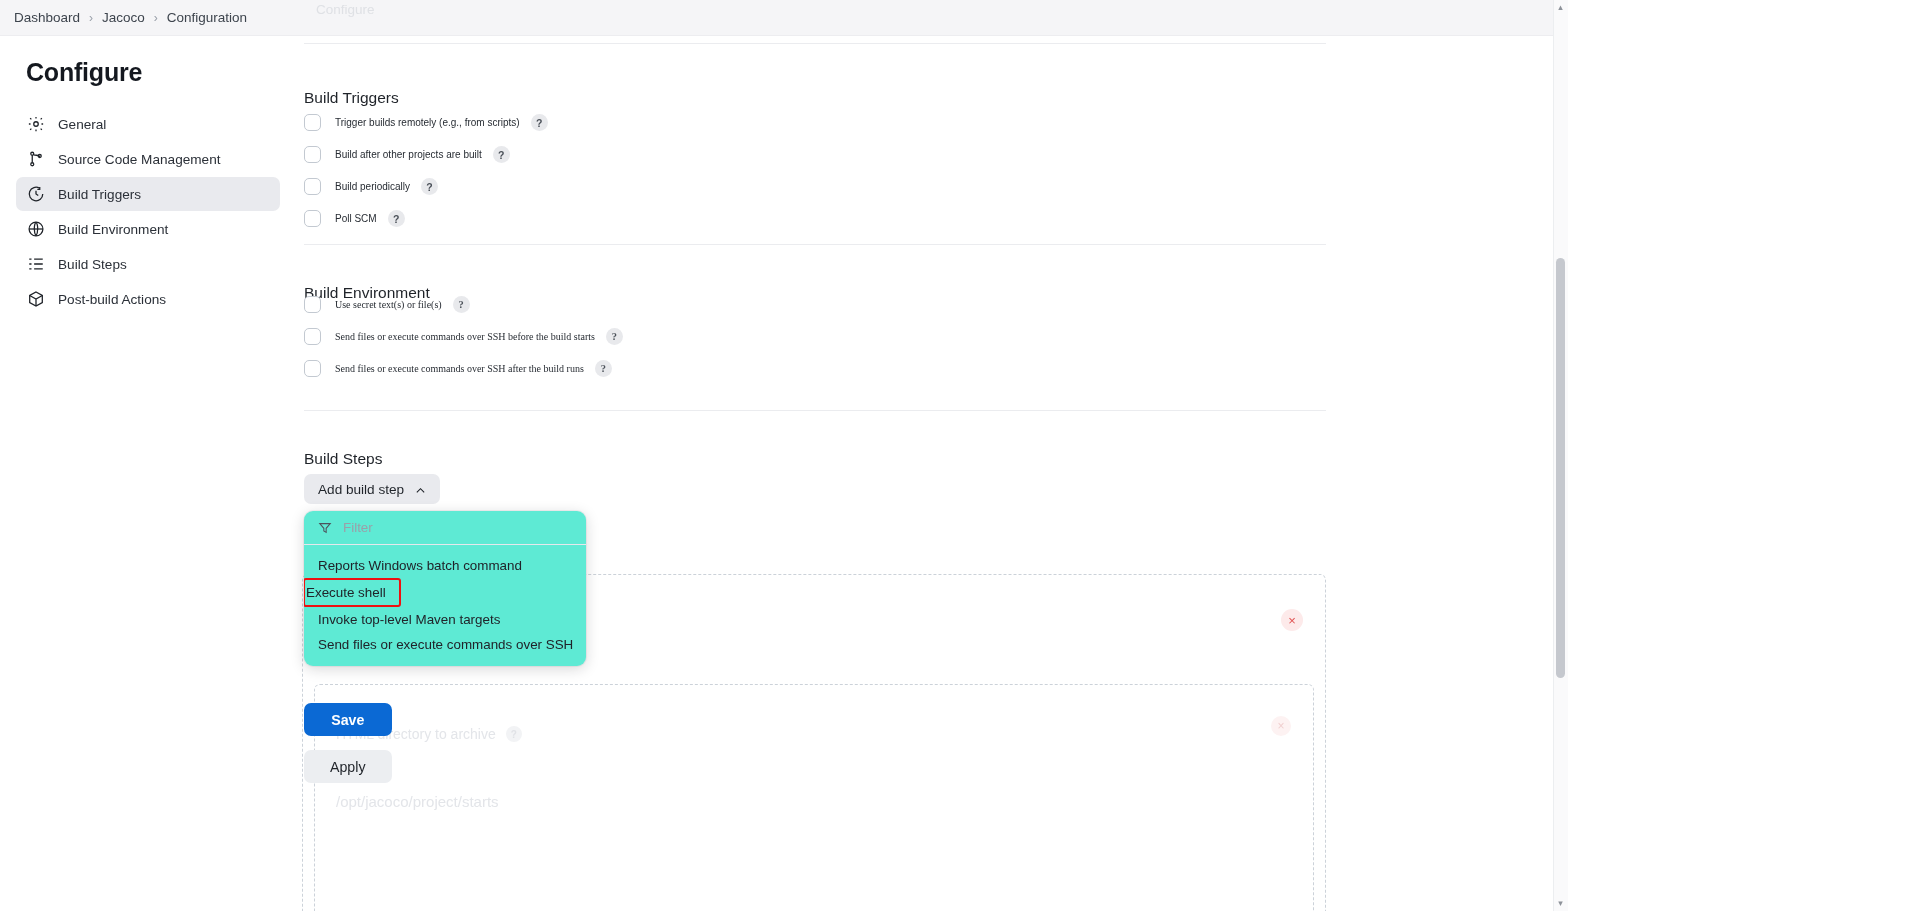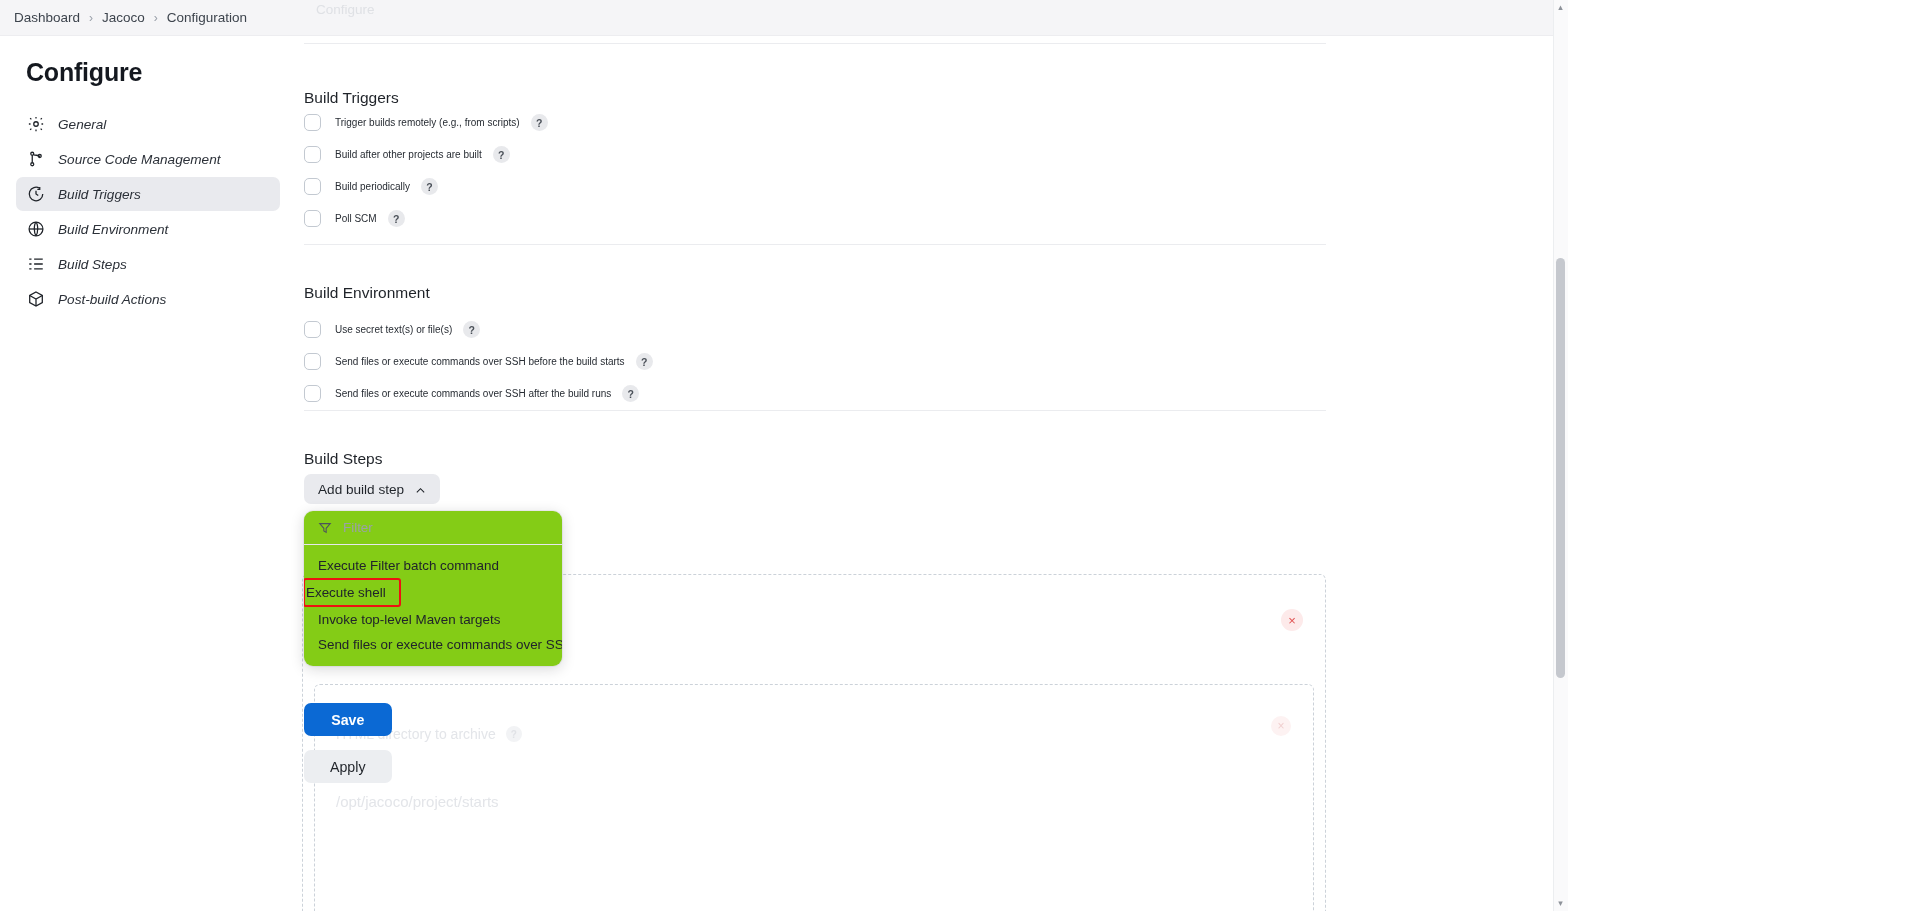--- a/index.html
+++ b/index.html
@@ -32,21 +32,21 @@
     position: absolute; left: 0; top: 0; width: 4px; height: 911px;
     background: #2b2f36;
   }
 
   
   .sidebar { position: absolute; left: 0; top: 36px; width: 296px; height: 875px; background: #fff; }
   .page-title {
     font-size: 25px; font-weight: bold; color: #14181f;
     padding: 22px 0 0 26px; letter-spacing: -0.2px;
   }
-  .nav { margin-top: 20px; padding: 0 16px; font-style: italic; }
+  .nav { margin-top: 20px; padding: 0 16px; }
   .nav-item {
     display: flex; align-items: center; gap: 13px;
     height: 34px; padding: 0 11px; border-radius: 7px;
     font-size: 13.6px; color: #2b3038; margin-bottom: 1px;
     cursor: pointer;
   }
   .nav-item.active { background: #e9eaee; }
   .nav-icon { width: 18px; height: 18px; flex: 0 0 18px; display: block; color: #1f2329; }
   .nav-icon svg { width: 18px; height: 18px; display: block; }
 
@@ -82,22 +82,22 @@
     height: 30px; padding: 0 14px; border-radius: 7px;
     background: #e9eaee; border: none;
     font-size: 13.6px; color: #1f2329;
     font-family: "Liberation Sans", sans-serif;
     cursor: pointer;
   }
   .chev { width: 11px; height: 11px; display: block; }
 
   
   .dropdown {
-    position: absolute; left: 8px; top: 475px; width: 258px;
-    background: #84cc16; border-radius: 9px;
+    position: absolute; left: 8px; top: 475px; width: 282px;
+    background: #5eead4; border-radius: 9px;
     box-shadow: 0 3px 14px rgba(22,26,32,.17), 0 0 0 1px rgba(22,26,32,.05);
     z-index: 40; overflow: hidden;
   }
   .filter-row {
     display: flex; align-items: center; gap: 11px;
     height: 34px; padding: 0 14px;
     border-bottom: 1px solid #e6e8ec;
   }
   .filter-icon { width: 14px; height: 14px; display: block; color: #4d535c; }
   .filter-input {
@@ -320,21 +320,21 @@
       </div>
       <div class="cb-row">
         <span class="cb"></span>
         <span class="cb-label">Poll SCM</span>
         <span class="help">?</span>
       </div>
     </div>
 
     <div class="rule" style="position:absolute;top:208px;"></div>
     <div class="section-head" style="position:absolute;top:228px;">Build Environment</div>
-    <div style="position:absolute;top:275px;left:0;width:1022px;">
+    <div style="position:absolute;top:250px;left:0;width:1022px;font-family:Liberation Serif, serif;">
       <div class="cb-row" style="margin-top:10px;">
         <span class="cb"></span>
         <span class="cb-label">Use secret text(s) or file(s)</span>
         <span class="help">?</span>
       </div>
       <div class="cb-row">
         <span class="cb"></span>
         <span class="cb-label">Send files or execute commands over SSH before the build starts</span>
         <span class="help">?</span>
       </div>
@@ -360,21 +360,21 @@
     <div class="dropdown">
       <div class="filter-row">
         <span class="filter-icon">
           <svg viewBox="0 0 24 24" fill="none" stroke="currentColor" stroke-width="1.8">
               <path d="M3 4.5h18l-7 8v7l-4-2.5v-4.5z"></path>
             </svg>
         </span>
         <input class="filter-input" type="text" placeholder="Filter" style="">
       </div>
       <div class="menu">
-        <div class="menu-item">Execute Filter batch command</div>
+        <div class="menu-item">Reports Windows batch command</div>
         <div class="menu-item boxed">Execute shell</div>
         <div class="menu-item">Invoke top-level Maven targets</div>
         <div class="menu-item">Send files or execute commands over SSH</div>
       </div>
     </div>
 
     <div class="btn-bar">
       <button class="btn-save">Save</button>
       <button class="btn-apply">Apply</button>
     </div>

